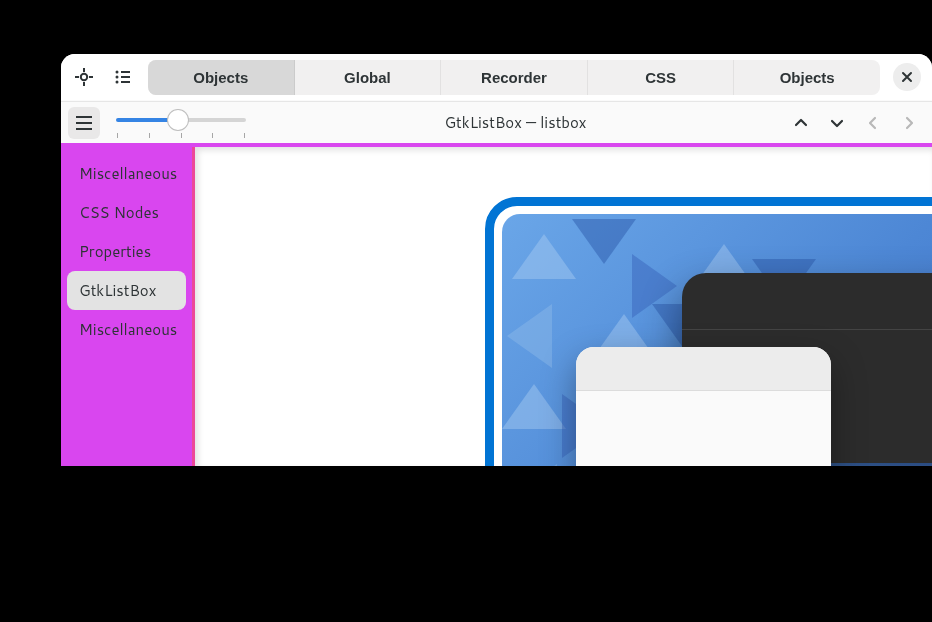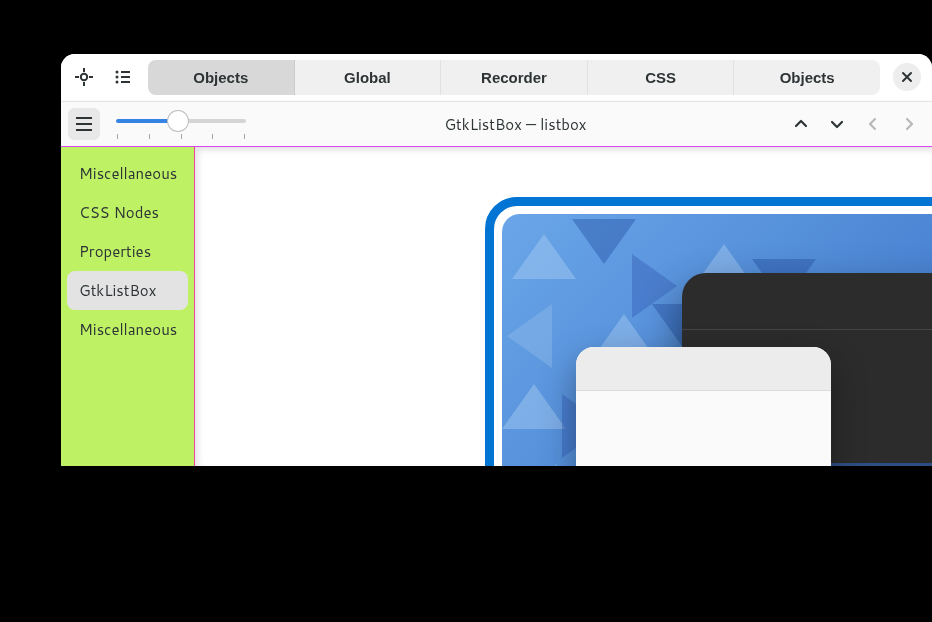--- a/index.html
+++ b/index.html
@@ -76,21 +76,21 @@
       cursor: pointer;
       border-right: 1px solid rgba(0,0,0,0.06);
     }
     .tab-btn:last-child { border-right: none; }
     .tab-btn.active {
       background: #d8d8d8;
     }
     .toolbar {
       height: 46px;
       background: #fafafa;
-      border-bottom: 1px solid #d946ef;
+      border-bottom: 4px solid #d946ef;
       border-top: 1px solid #e6e6e6;
       display: flex;
       align-items: center;
       padding: 0 7px;
       gap: 6px;
     }
     .hamburger-btn {
       width: 32px;
       height: 32px;
       border: none;
@@ -173,22 +173,22 @@
       color: #2e3436;
     }
     .nav-btn.disabled { color: #b8b8b8; cursor: default; }
     .content {
       flex: 1;
       display: flex;
       overflow: hidden;
     }
     .sidebar {
       width: 134px;
-      background: #bef264;
-      border-right: 1px solid #ec4899;
+      background: #d946ef;
+      border-right: 3px solid #ec4899;
       padding: 7px 6px;
       display: flex;
       flex-direction: column;
       gap: 0px;
     }
     .sidebar-item {
       padding: 9px 12px;
       border-radius: 8px;
       cursor: pointer;
       font-size: 15px;

